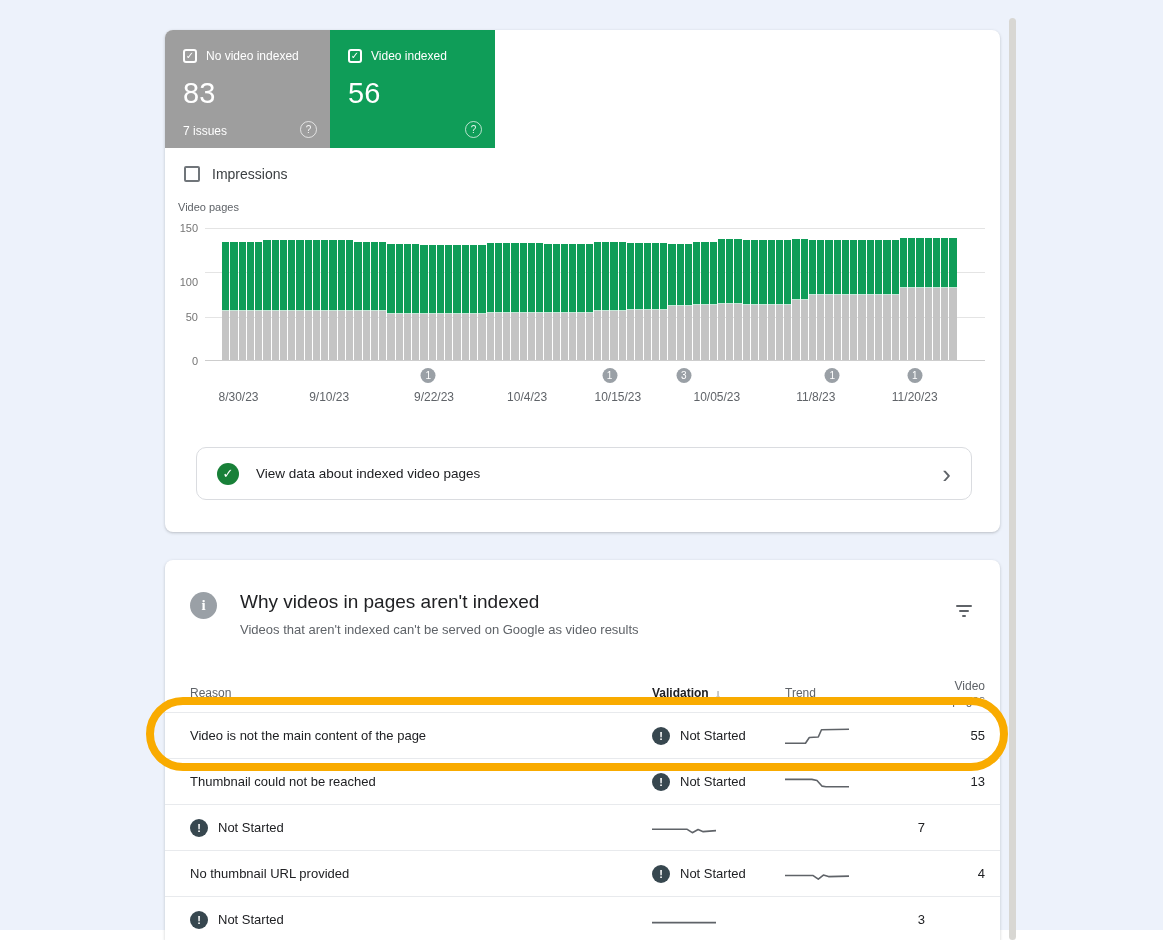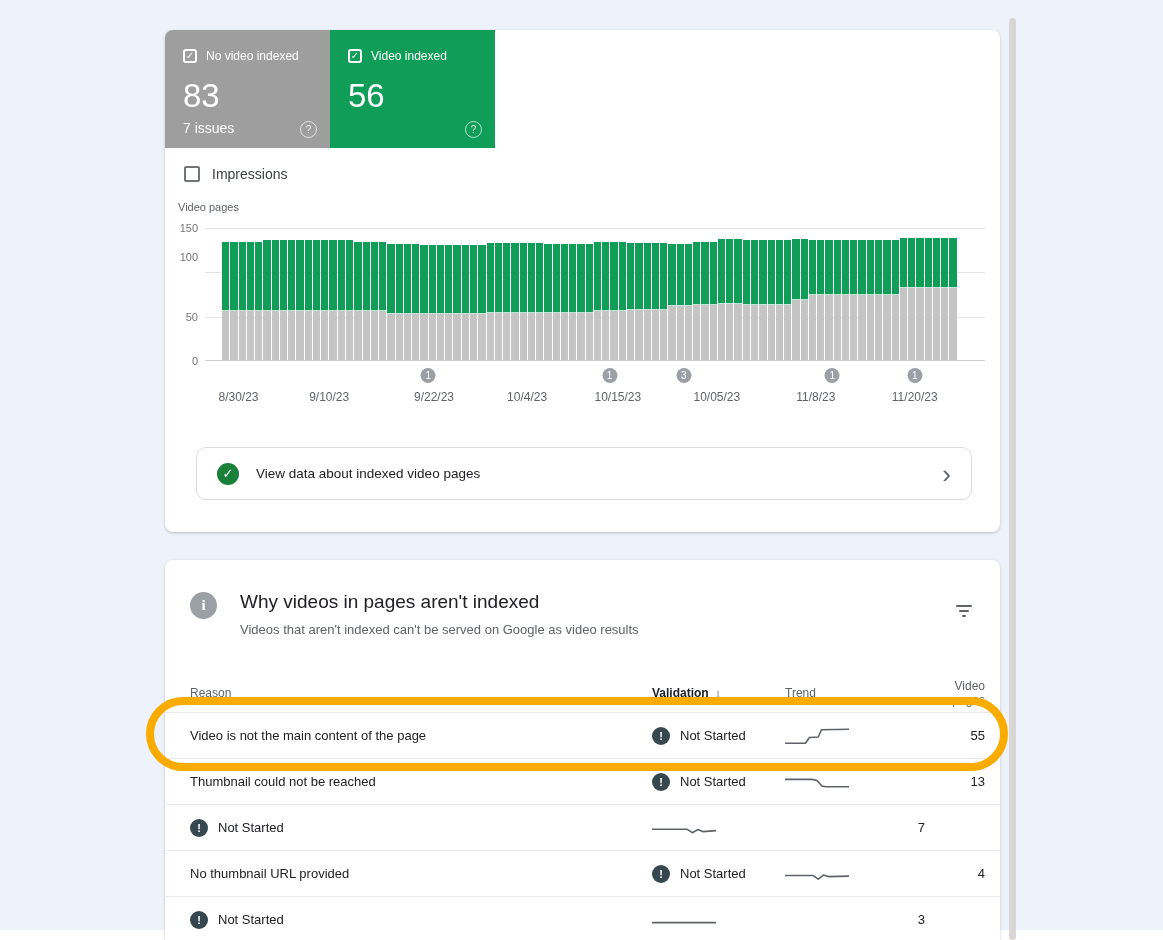--- a/index.html
+++ b/index.html
@@ -13,22 +13,22 @@
   .card1 { left:165px; top:30px; width:835px; height:502px; border-radius:8px; }
   .card2 { left:165px; top:560px; width:835px; height:380px; border-radius:8px 8px 0 0; }
 
   
   .tile { position:absolute; top:0; width:165px; height:118px; color:#fff; padding:19px 14px 0 18px; box-sizing:border-box; cursor:pointer; }
   .tile-gray { left:0; border-top-left-radius:8px; }
   .tile-green { left:165px; }
   .tile-head { display:flex; align-items:center; gap:9px; font-size:12px; }
   .cb { width:14px; height:14px; box-sizing:border-box; border:2px solid #fff; border-radius:3px; display:flex; align-items:center; justify-content:center; flex:none; }
   .cb-mark { font-size:10px; line-height:1; color:#fff; }
-  .tile-value { font-size:33px; font-weight:300; line-height:1; margin-top:16px; }
-  .tile-sub { font-size:14px; margin-top:8px; min-height:14px; }
+  .tile-value { font-size:29px; font-weight:300; line-height:1; margin-top:16px; }
+  .tile-sub { font-size:12px; margin-top:16px; min-height:14px; }
   .help { position:absolute; right:13px; bottom:10px; width:15px; height:15px; border:1px solid rgba(255,255,255,.7); border-radius:50%; color:rgba(255,255,255,.9); font-size:10px; display:flex; align-items:center; justify-content:center; cursor:pointer; }
 
   
   .impressions { position:absolute; left:19px; top:136px; display:flex; align-items:center; gap:12px; cursor:pointer; }
   .imp-box { width:16px; height:16px; box-sizing:border-box; border:2px solid #70757a; border-radius:2px; background:#fff; }
   .imp-label { font-size:14px; color:#3c4043; }
 
   
   .ylabel { position:absolute; left:13px; top:171px; font-size:11px; color:#5f6368; }
   .ytick { position:absolute; width:33px; text-align:right; font-size:11px; color:#757575; }
@@ -110,21 +110,21 @@
     </div>
 
     <label class="impressions">
       <span class="imp-box"></span>
       <span class="imp-label">Impressions</span>
     </label>
 
     <div class="ylabel">Video pages</div>
     <div id="yticks">
         <div class="ytick" style="left: 0px; top: 192px;">150</div>
-        <div class="ytick" style="left: 0px; top: 221px;">100</div>
+        <div class="ytick" style="left: 0px; top: 246px;">100</div>
         <div class="ytick" style="left: 0px; top: 280.667px;">50</div>
         <div class="ytick" style="left: 0px; top: 325px;">0</div>
       </div>
 
     <div class="plot">
       <div class="grid g150"></div>
       <div class="grid g100"></div>
       <div class="grid g50"></div>
       <div class="grid g0"></div>
       <div class="bars" id="bars">

